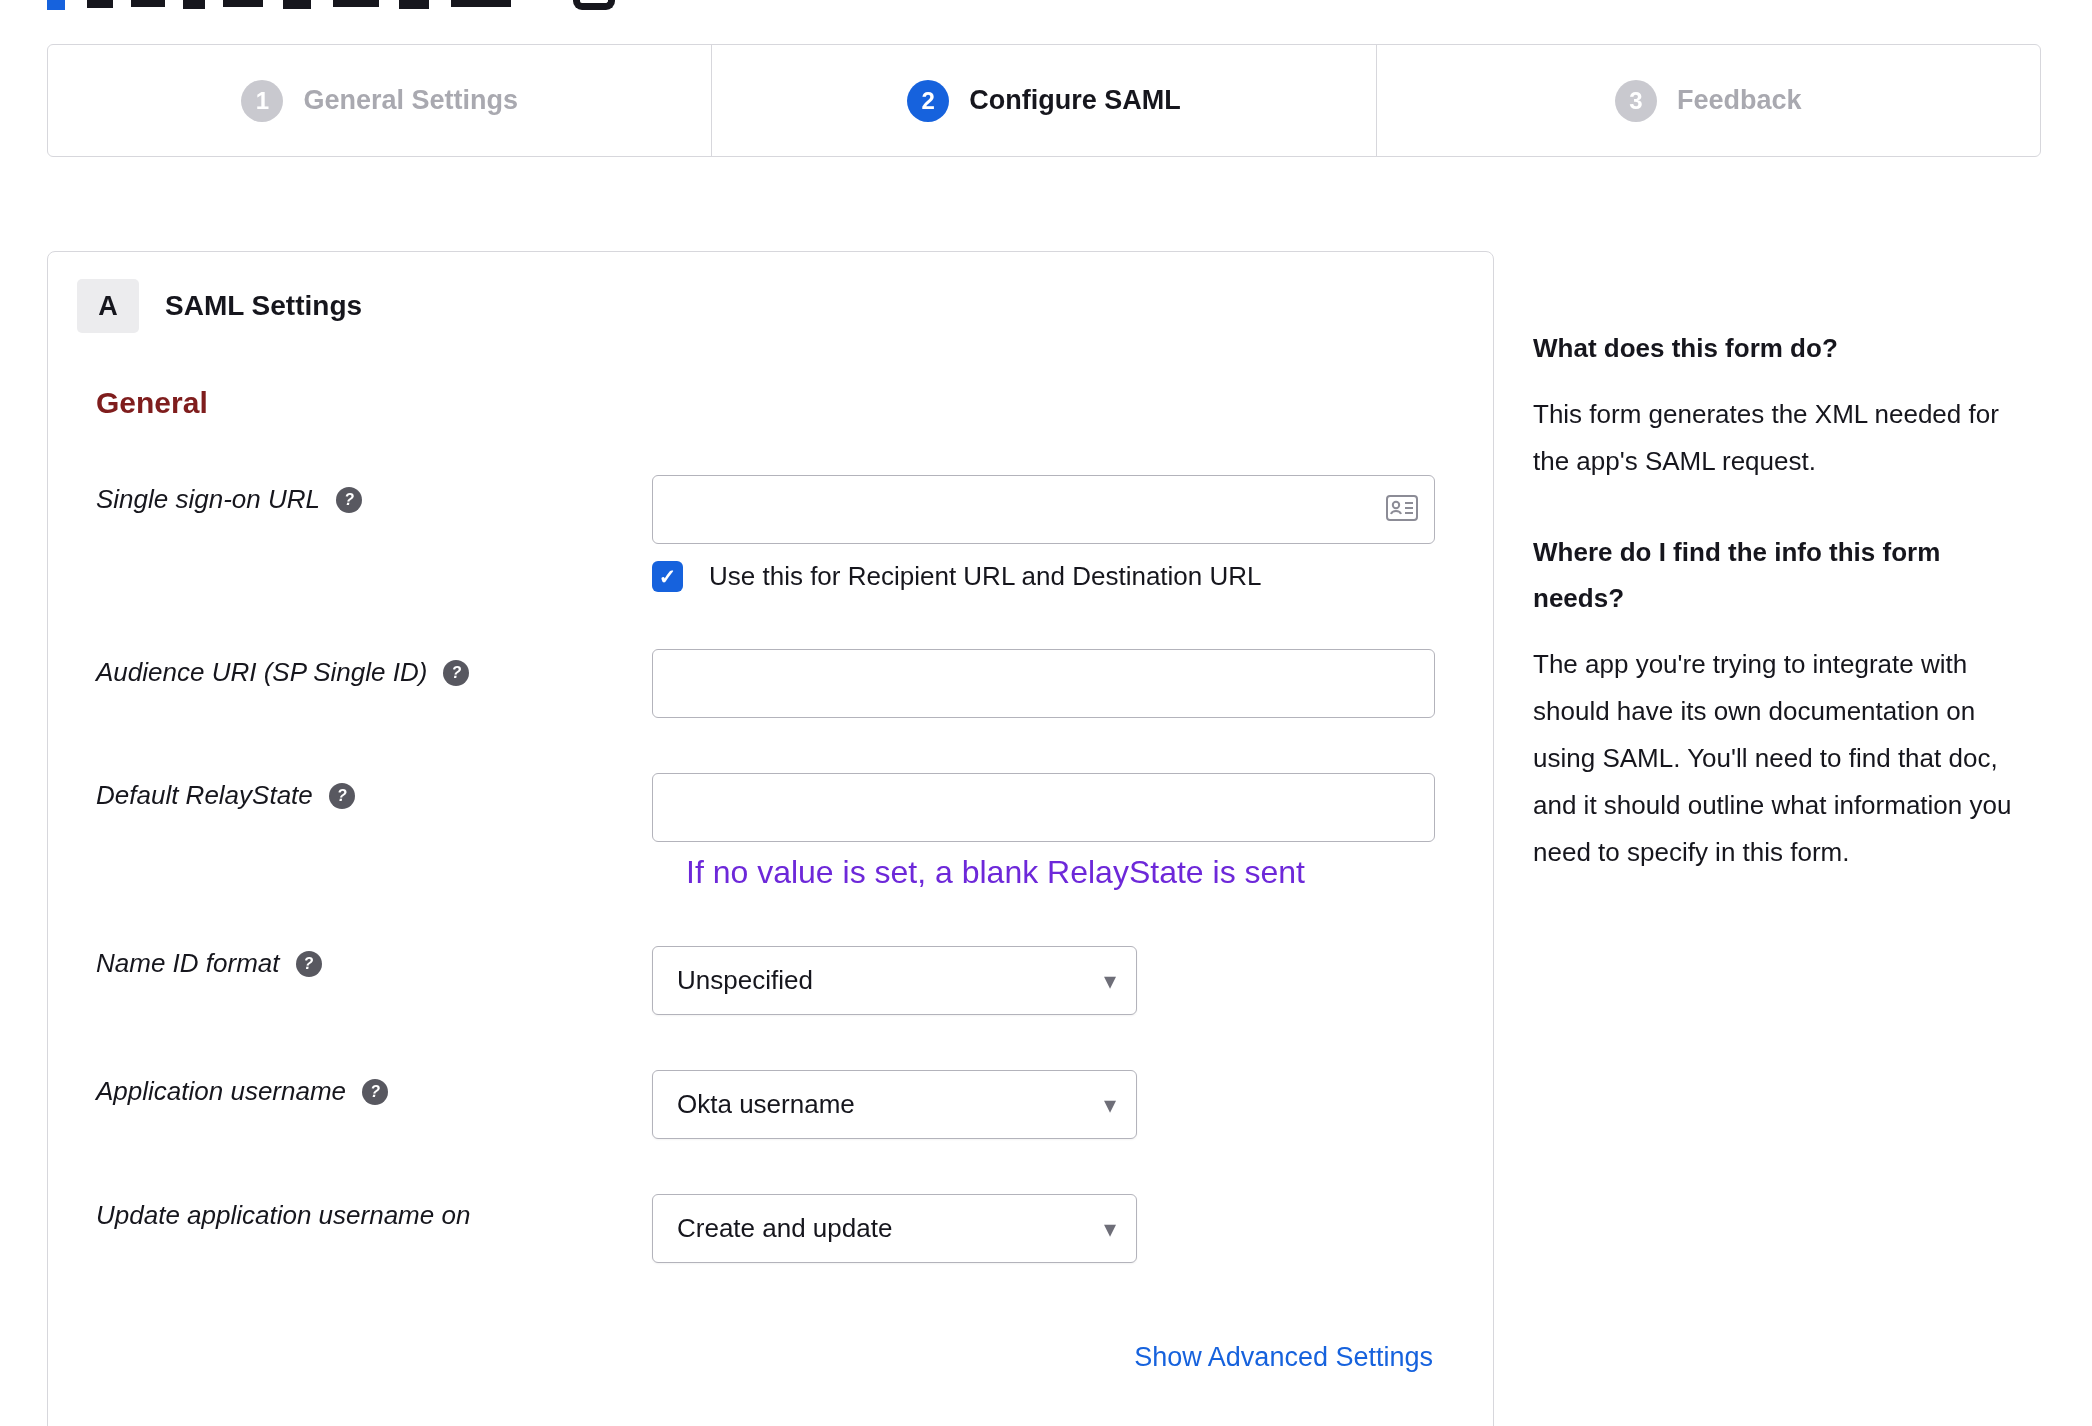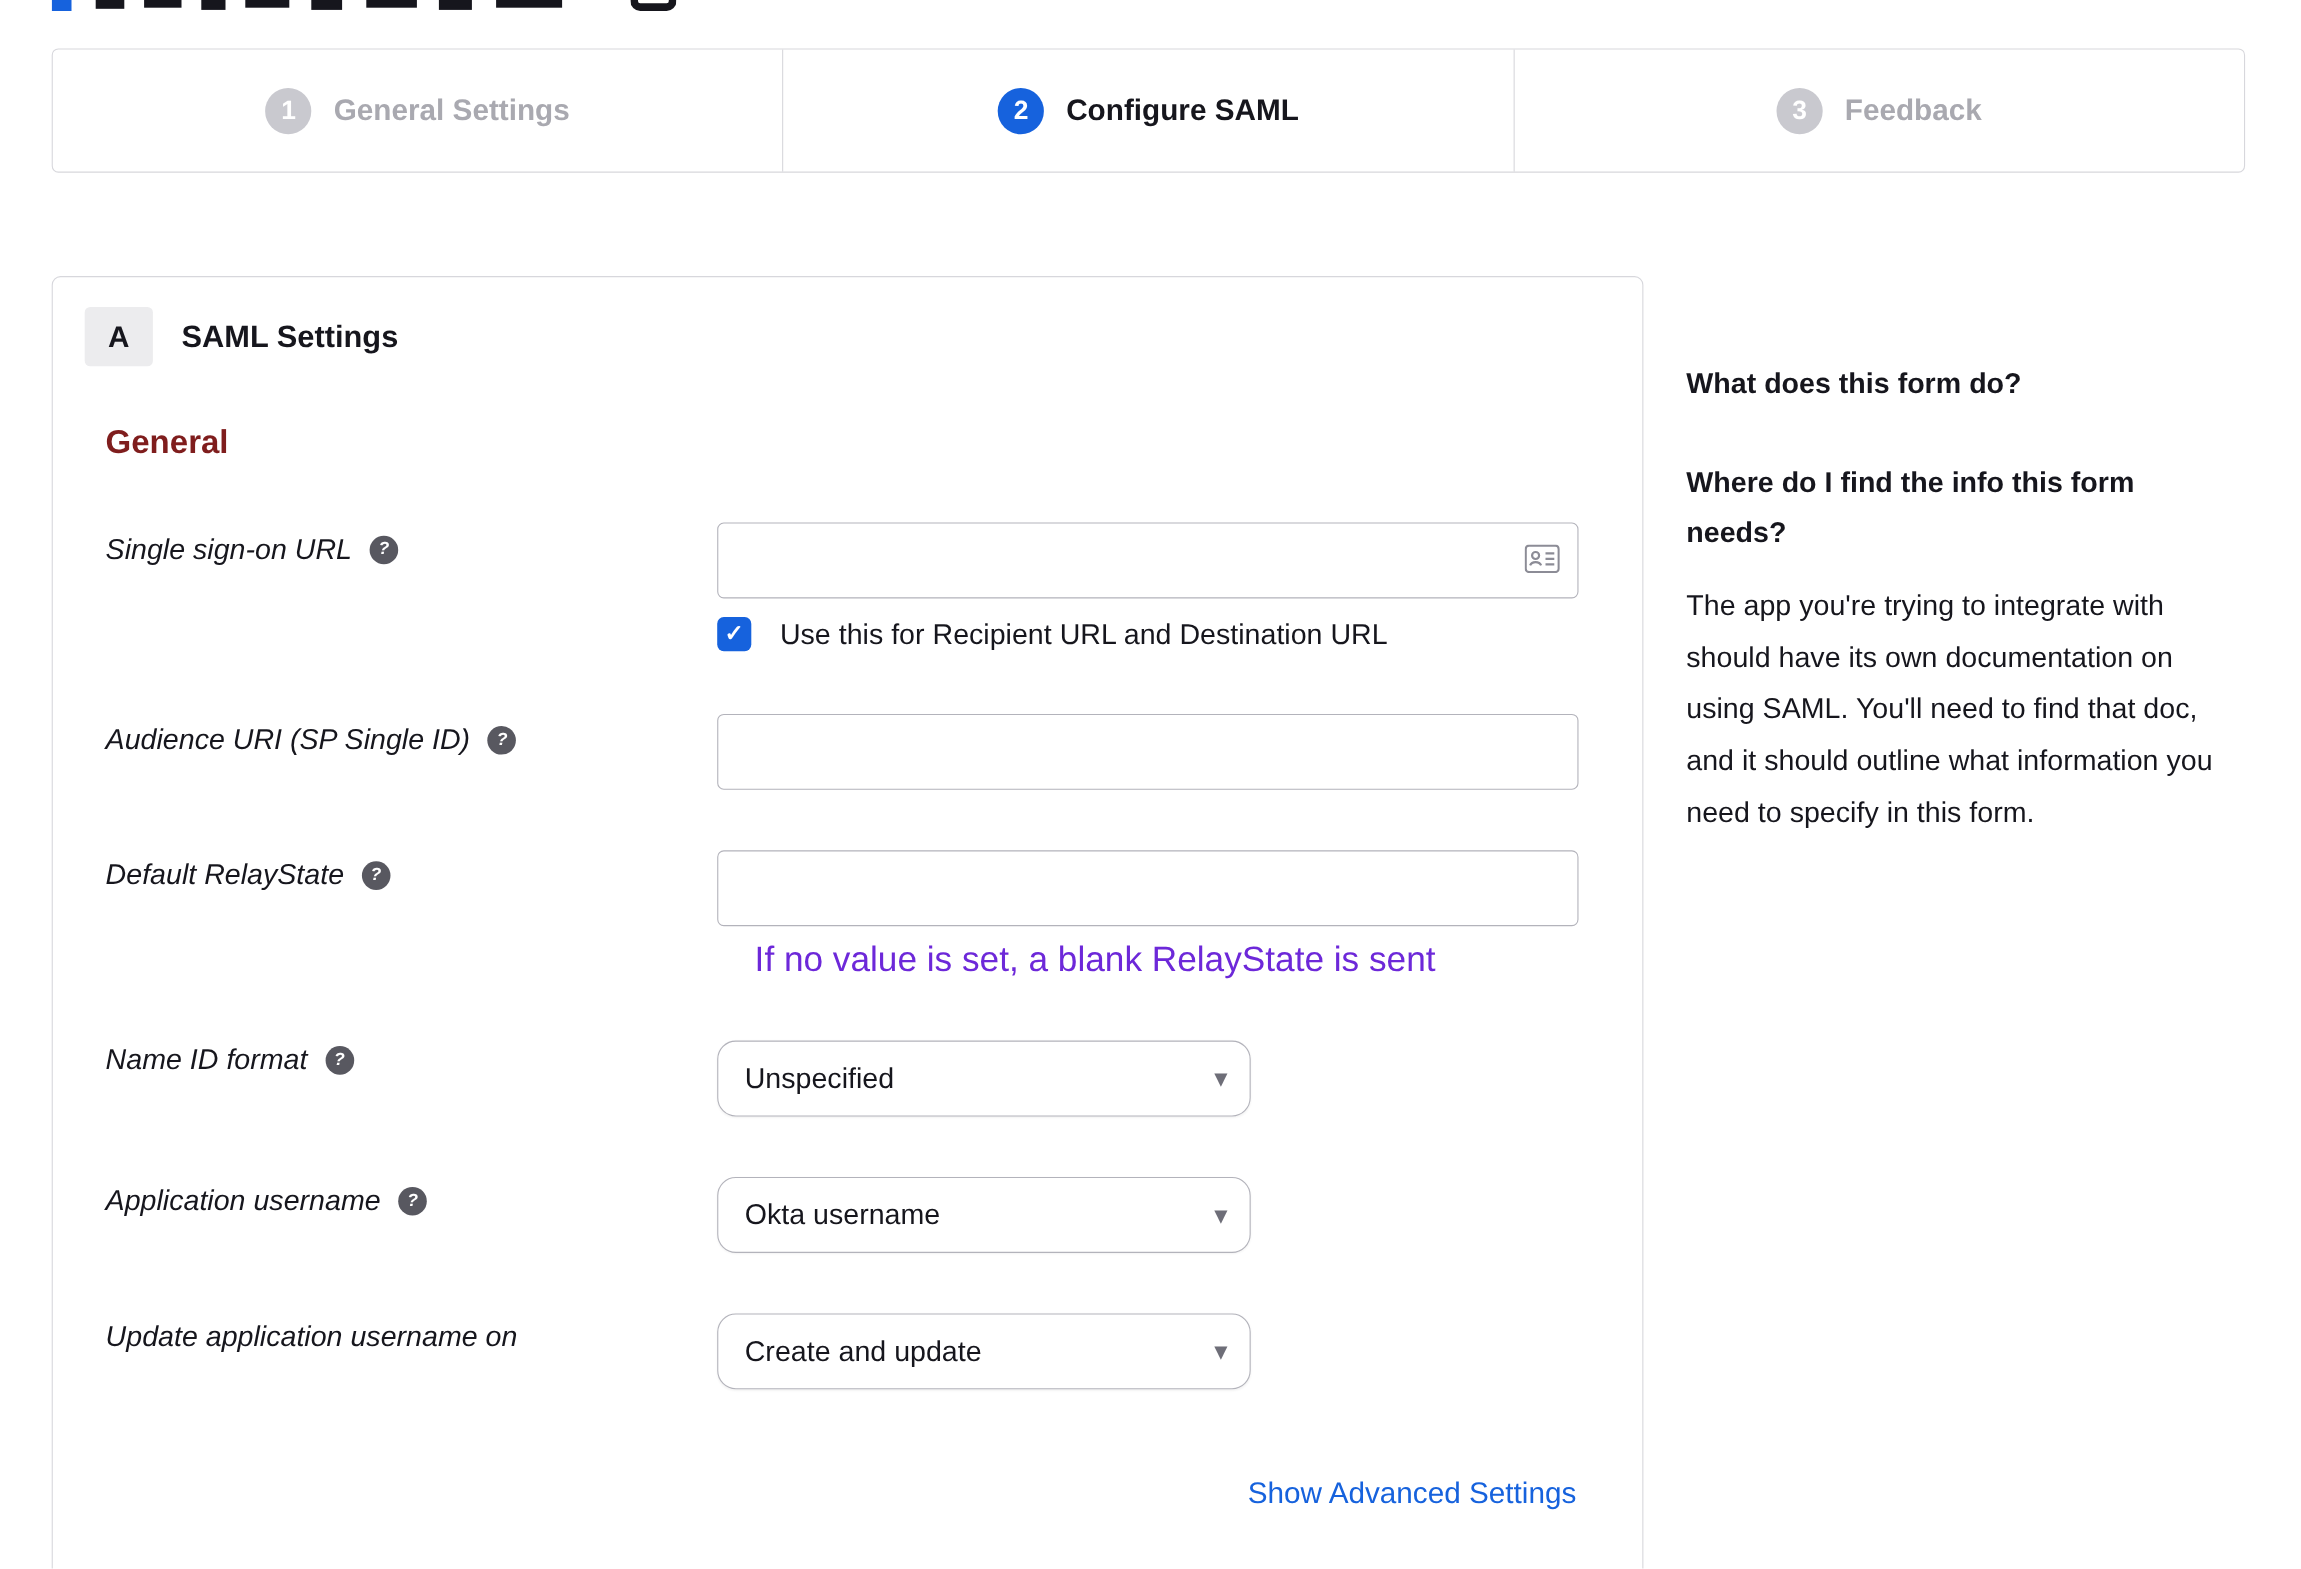--- a/index.html
+++ b/index.html
@@ -94,21 +94,21 @@
     color: #fff; font-size: 21px; font-weight: bold; cursor: pointer; flex: none;
   }
   .checkbox-label { font-size: 26px; color: #16161d; }
 
   .hint {
     position: absolute; left: 638px; font-size: 32px; color: #6d28d9; white-space: nowrap;
   }
 
   .select {
     position: absolute; left: 604px; width: 485px; height: 69px;
-    border: 1px solid #b3b3bb; border-radius: 17px; background: #fff;
+    border: 1px solid #b3b3bb; border-radius: 6px; background: #fff;
     display: flex; align-items: center; font-size: 26px; color: #16161d;
     padding: 0 56px 0 24px; cursor: pointer;
     box-shadow: 0 1px 2px rgba(0,0,0,0.05);
   }
   .select .caret {
     position: absolute; right: 20px; top: 50%; transform: translateY(-50%);
     color: #6e6e78; font-size: 24px;
   }
 
   .advanced-link {
@@ -222,16 +222,17 @@
   <div class="select" style="top:942px;">
     <span>Create and update</span>
     <span class="caret">▾</span>
   </div>
 
   <a class="advanced-link">Show Advanced Settings</a>
 </div>
 
 <div class="help-sidebar">
   <h3>What does this form do?</h3>
+  <p>This form generates the XML needed for the app's SAML request.</p>
   <div class="spacer"></div>
   <h3>Where do I find the info this form needs?</h3>
   <p>The app you're trying to integrate with should have its own documentation on using SAML. You'll need to find that doc, and it should outline what information you need to specify in this form.</p>
 </div>
 
 </body></html>

